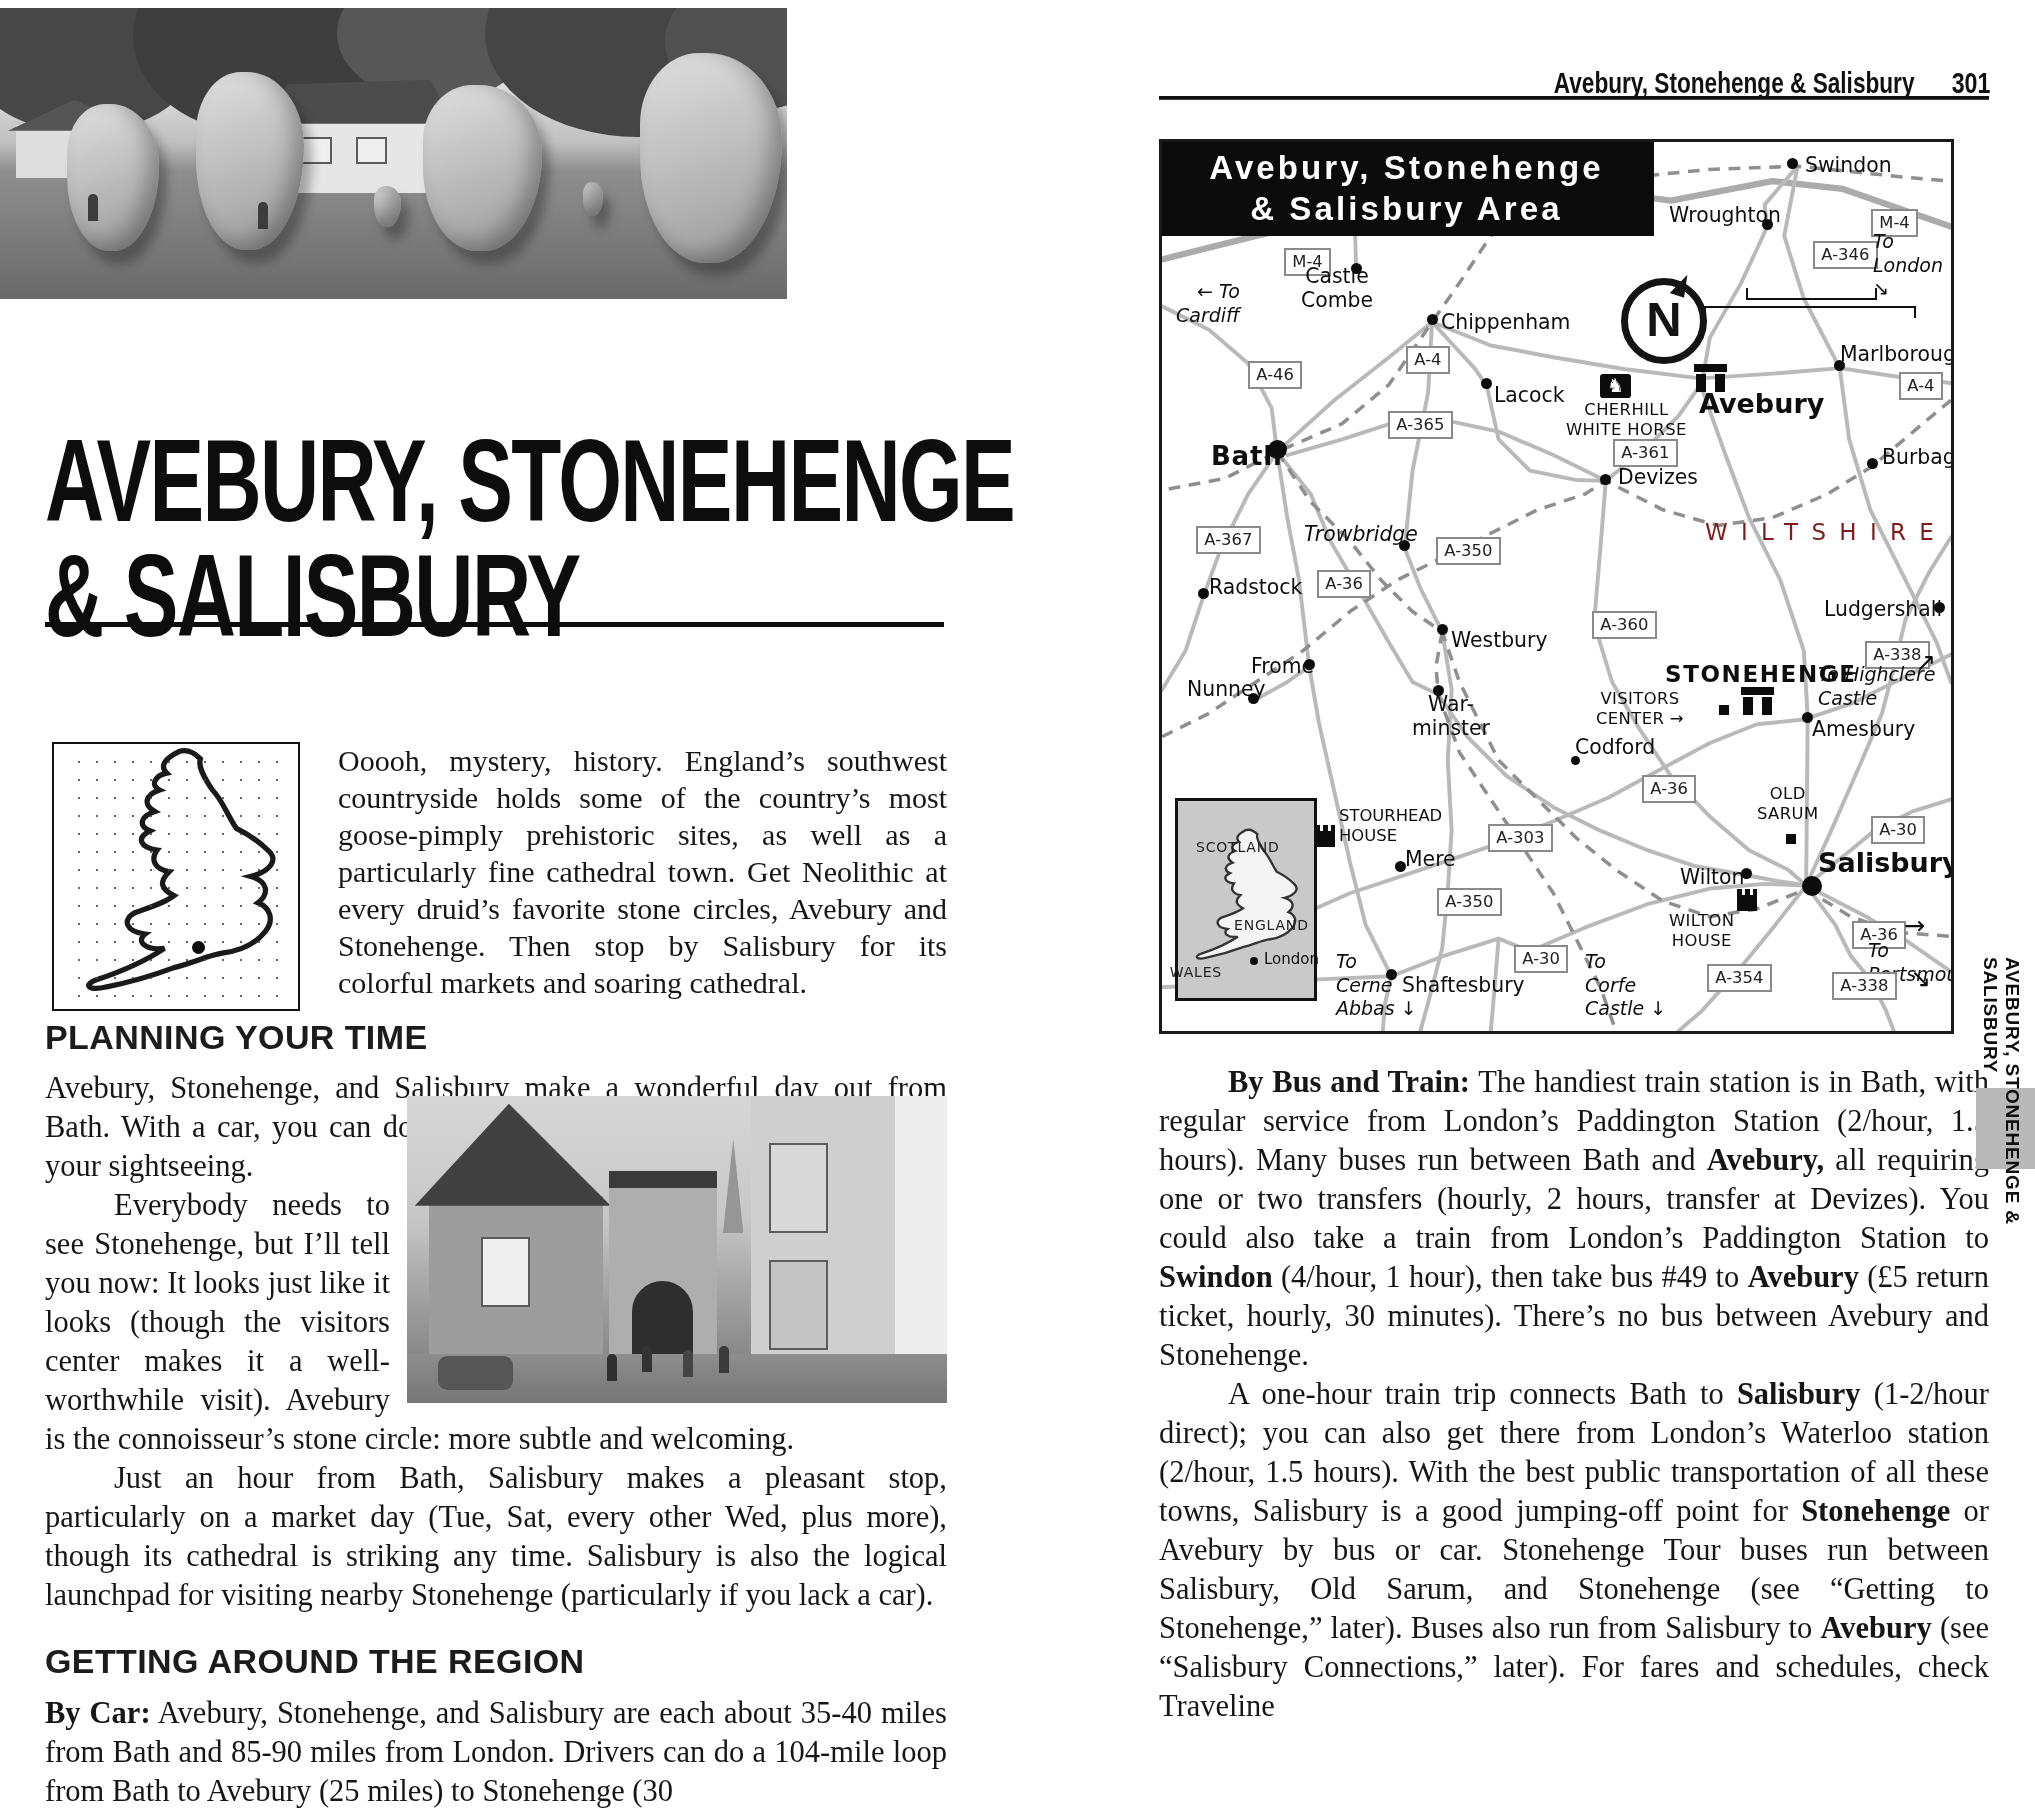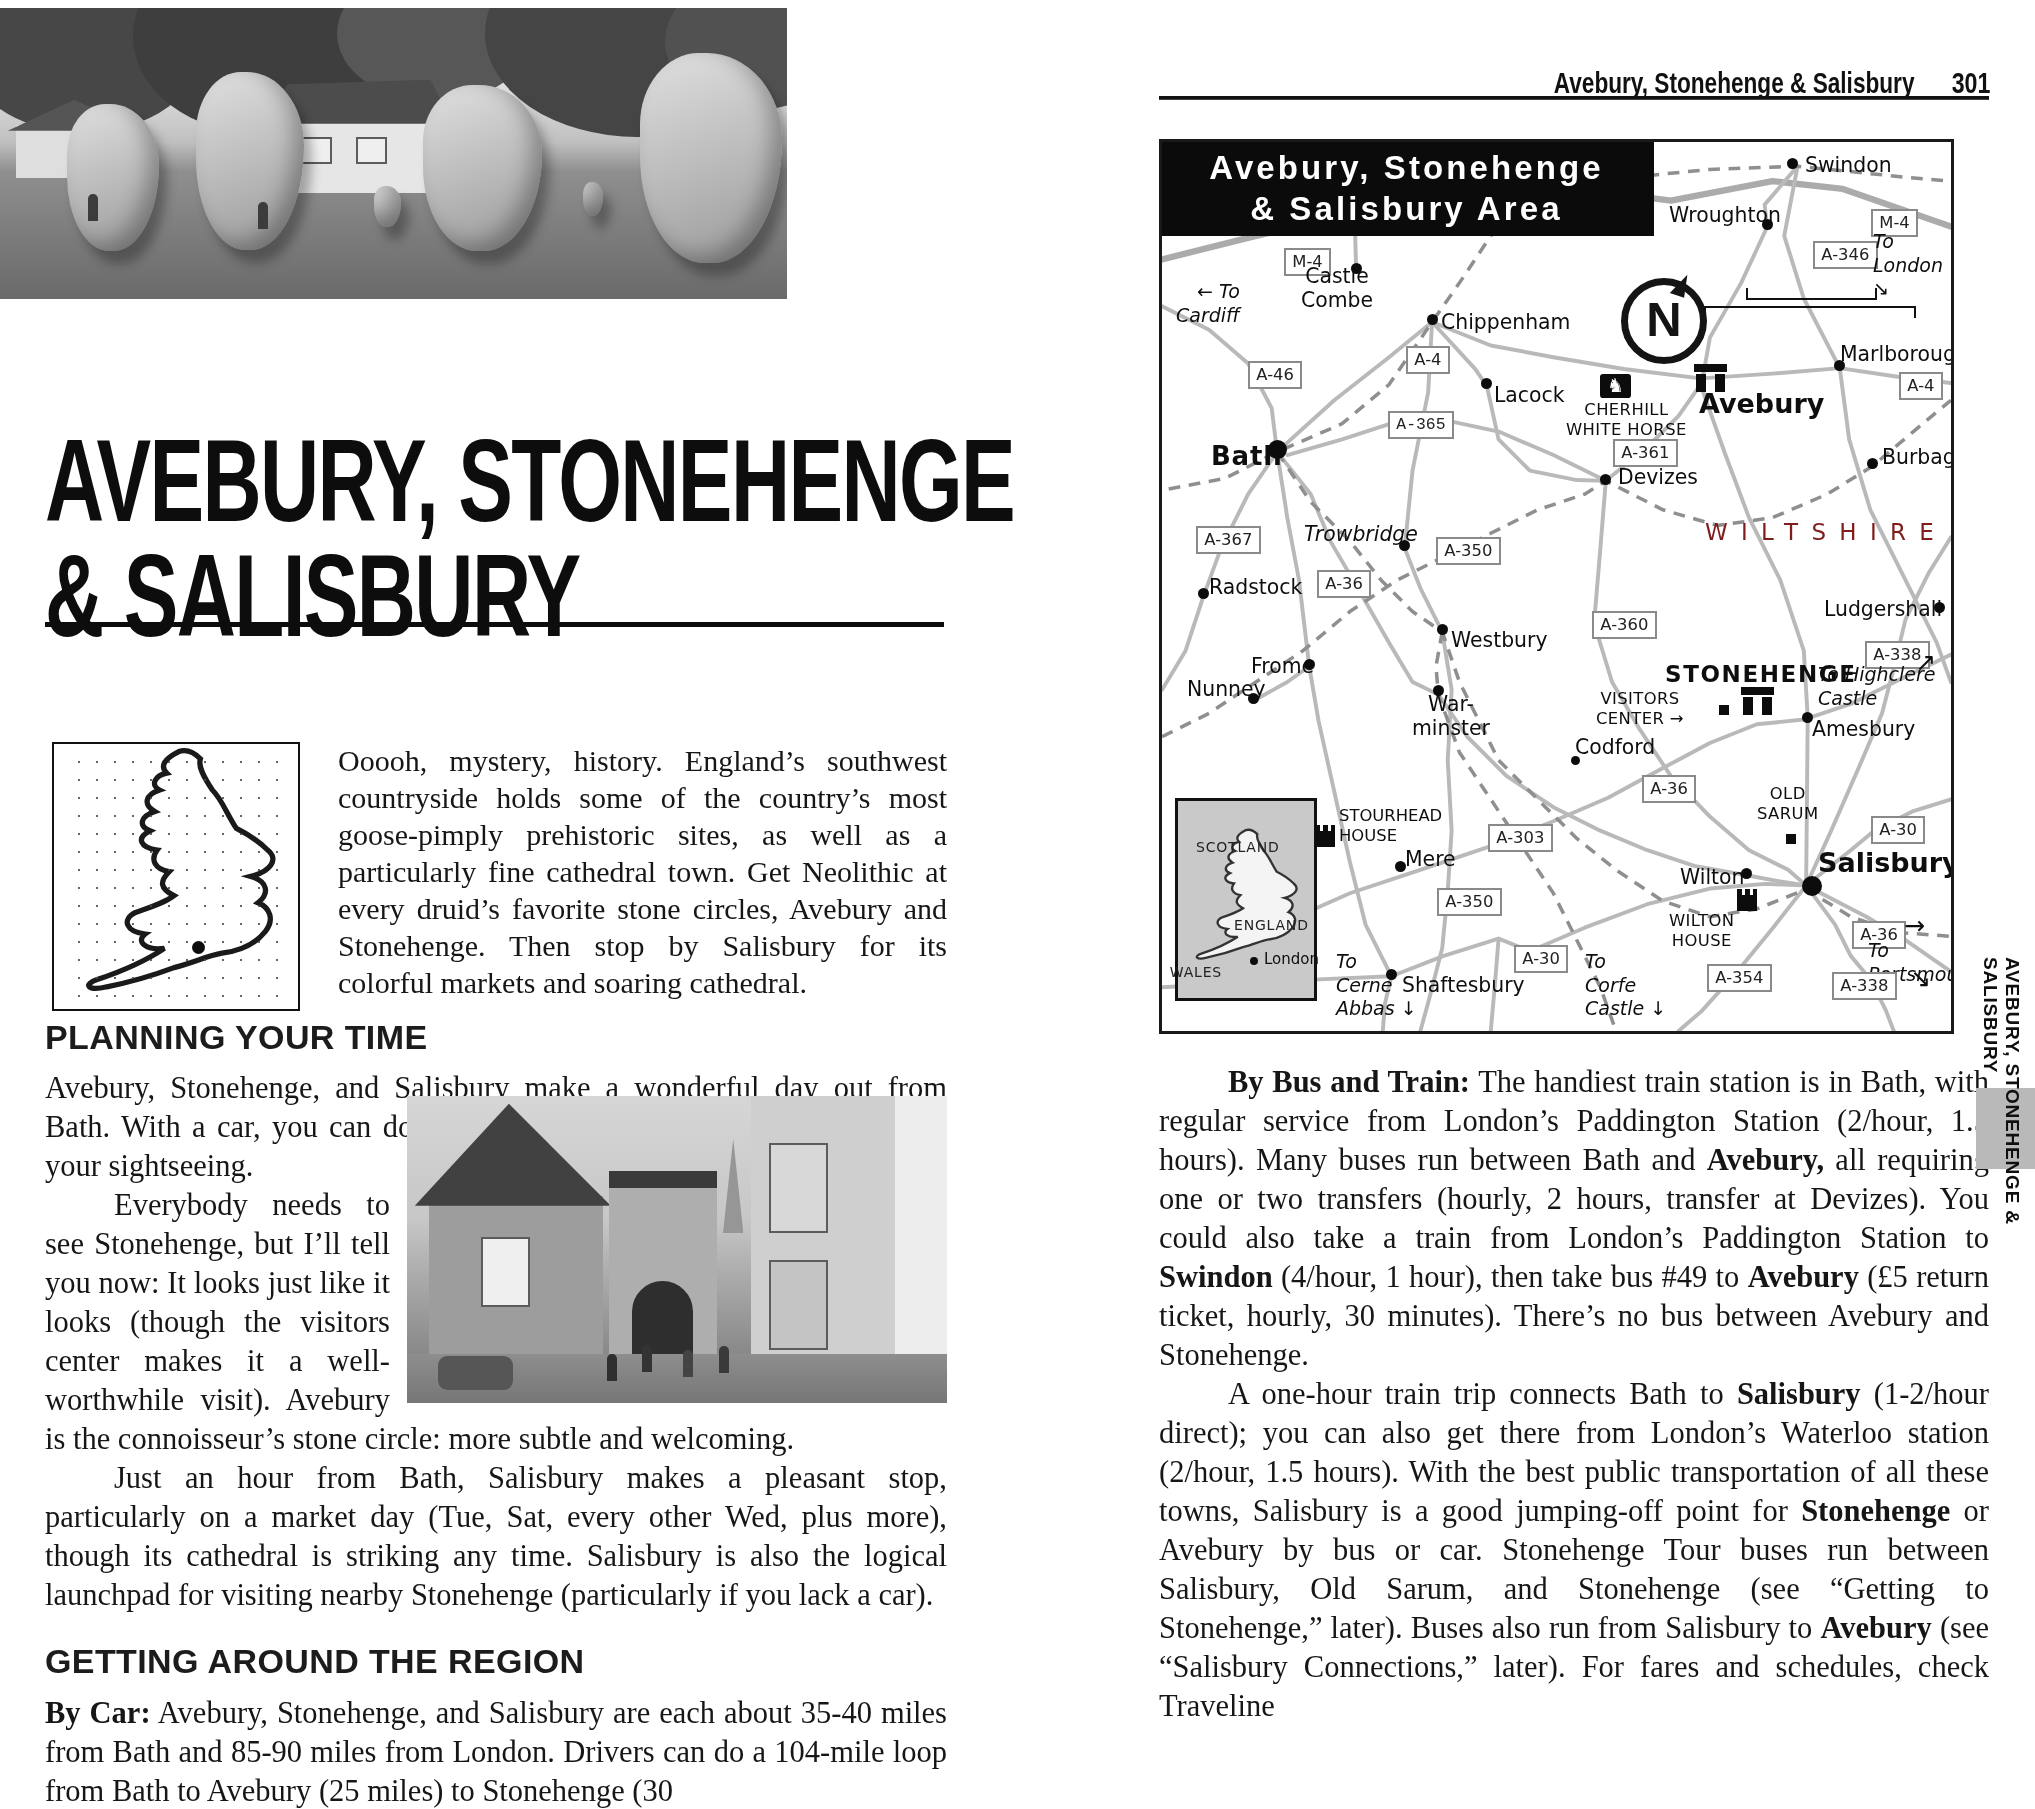--- a/index.html
+++ b/index.html
@@ -246,21 +246,21 @@
         <div class="maplbl route" style="left: 737px; top: 230px;">A-4</div>
         <div class="maplbl route" style="left: 122px; top: 106px;">M-4</div>
         <div class="maplbl town2" style="left: 139px; top: 122px;">Castle
 Combe</div>
         <div class="maplbl note" style="left: 14px; top: 138px; text-align: right;">← To
 Cardiff</div>
         <div class="maplbl town" style="left: 279px; top: 168px;">Chippenham</div>
         <div class="maplbl route" style="left: 86px; top: 219px;">A-46</div>
         <div class="maplbl route" style="left: 244px; top: 204px;">A-4</div>
         <div class="maplbl town" style="left: 332px; top: 241px;">Lacock</div>
-        <div class="maplbl route" style="left: 226px; top: 269px; font-family: Liberation Mono, monospace;">A-365</div>
+        <div class="maplbl route" style="left: 226px; top: 269px;">A-365</div>
         <div class="maplbl caps2" style="left: 404px; top: 258px;">CHERHILL
 WHITE HORSE</div>
         <div class="maplbl bigbold" style="left: 537px; top: 246px;">Avebury</div>
         <div class="maplbl route" style="left: 451px; top: 297px;">A-361</div>
         <div class="maplbl big" style="left: 49px; top: 299px;">Bath</div>
         <div class="maplbl town" style="left: 456px; top: 323px;">Devizes</div>
         <div class="maplbl town" style="left: 720px; top: 303px;">Burbage</div>
         <div class="maplbl route" style="left: 34px; top: 384px;">A-367</div>
         <div class="maplbl town" style="left: 142px; top: 380px; font-style: italic;">Trowbridge</div>
         <div class="maplbl route" style="left: 274px; top: 395px;">A-350</div>

